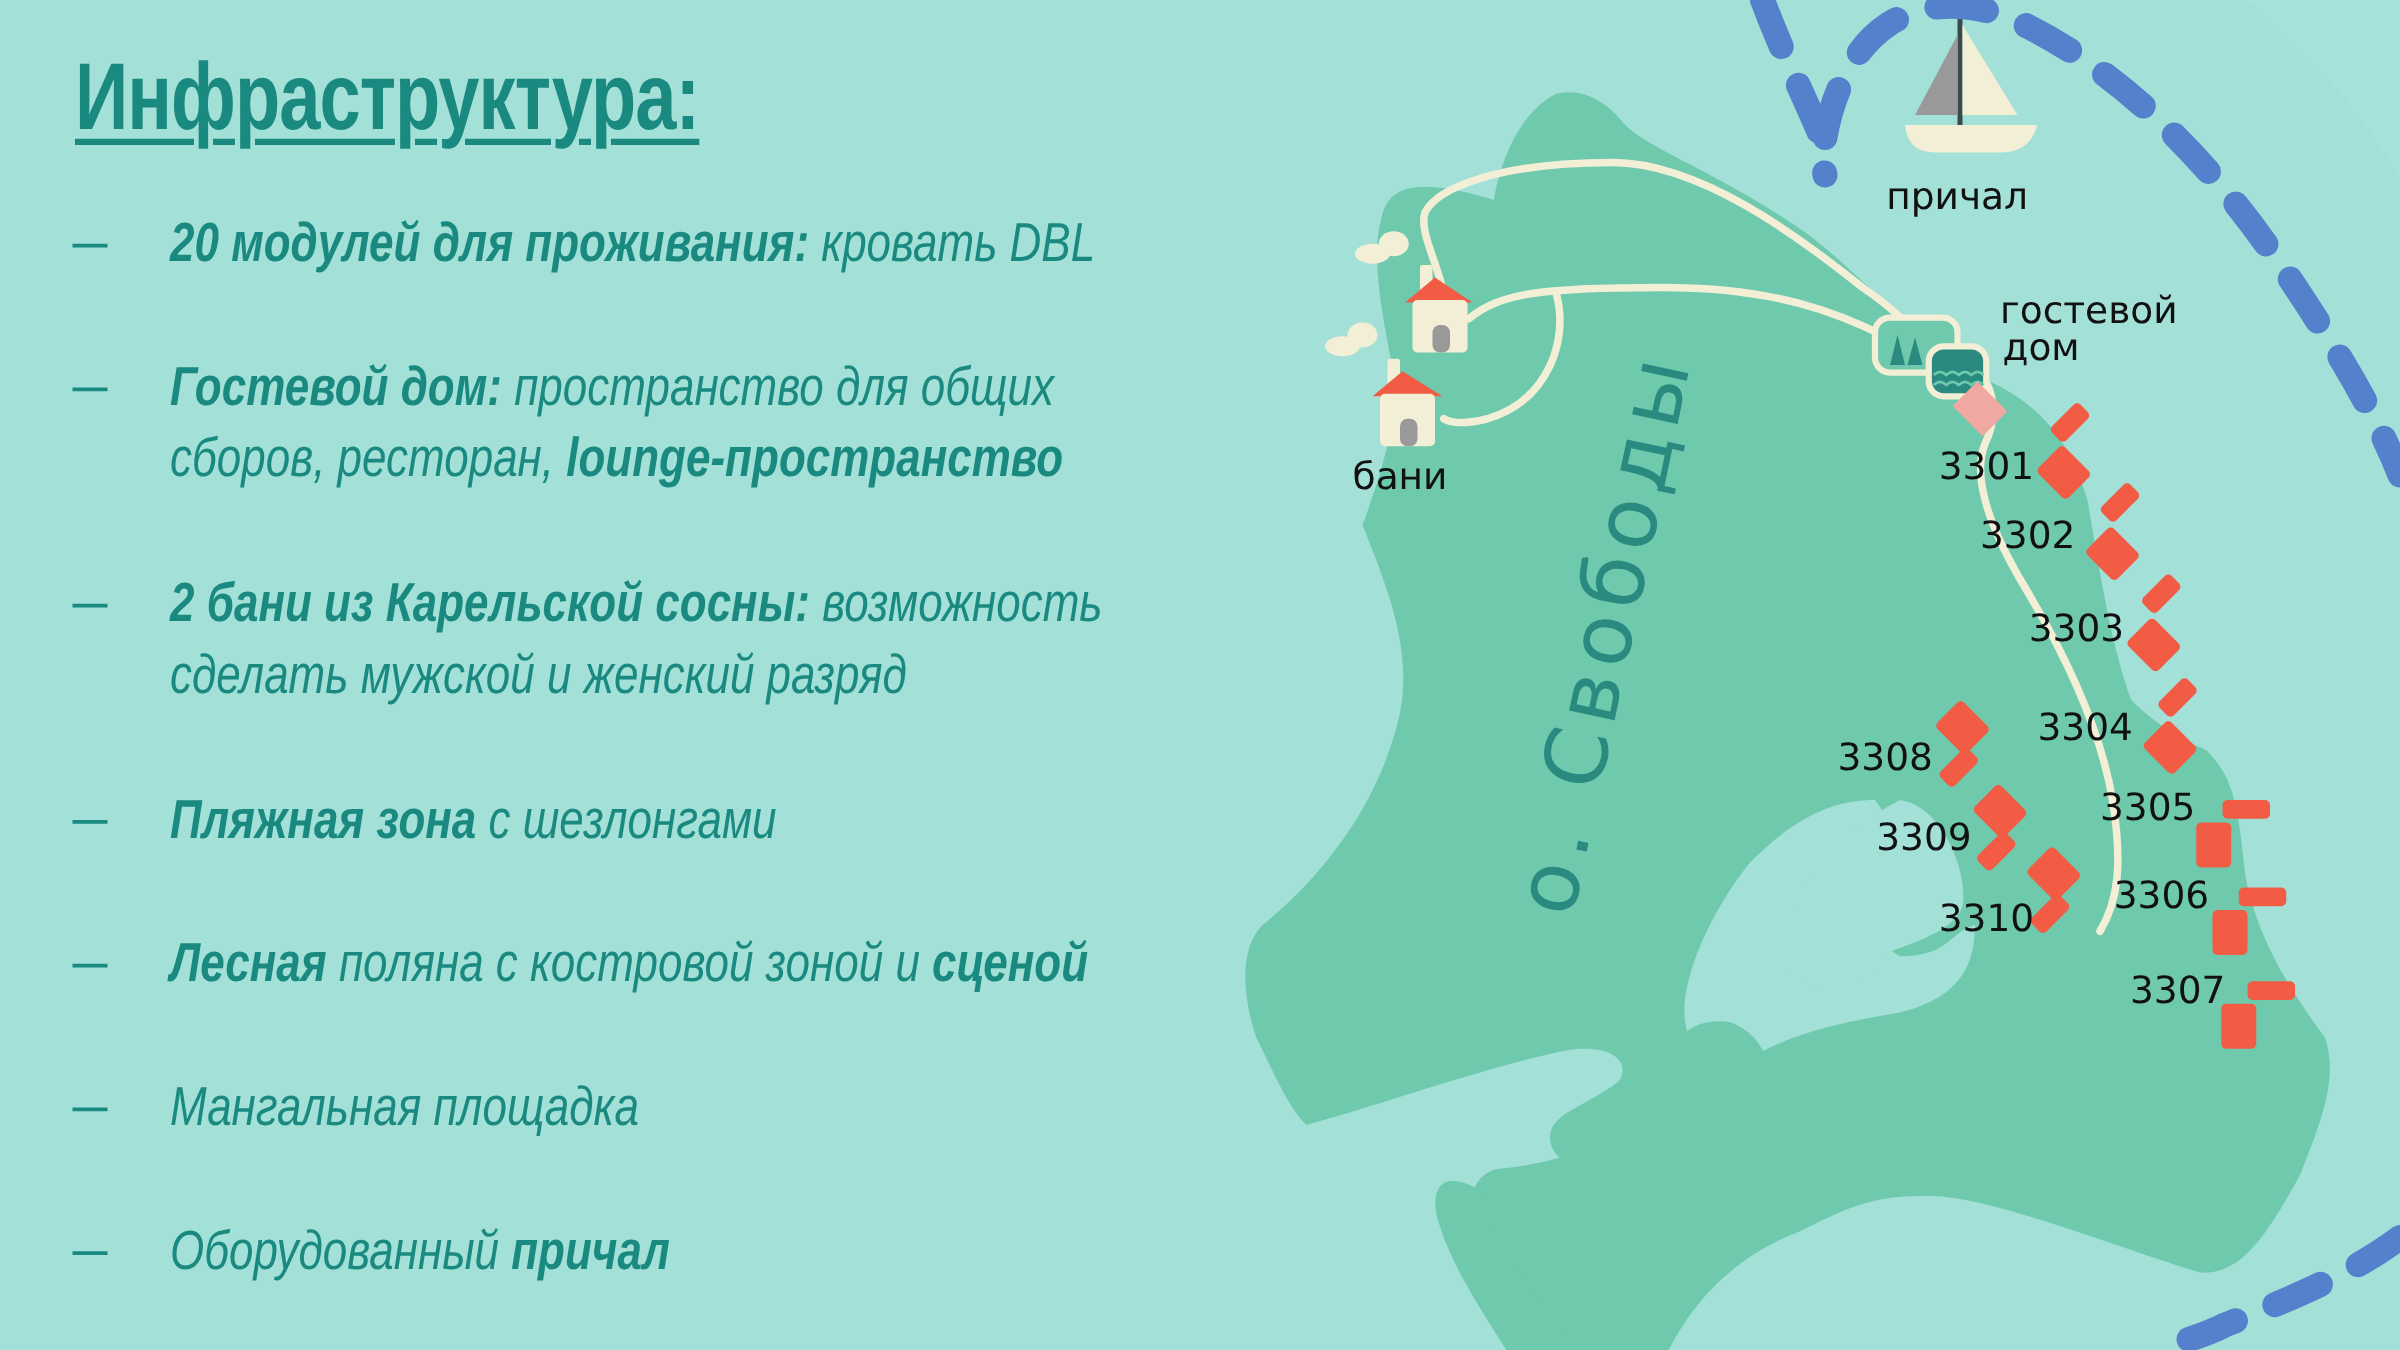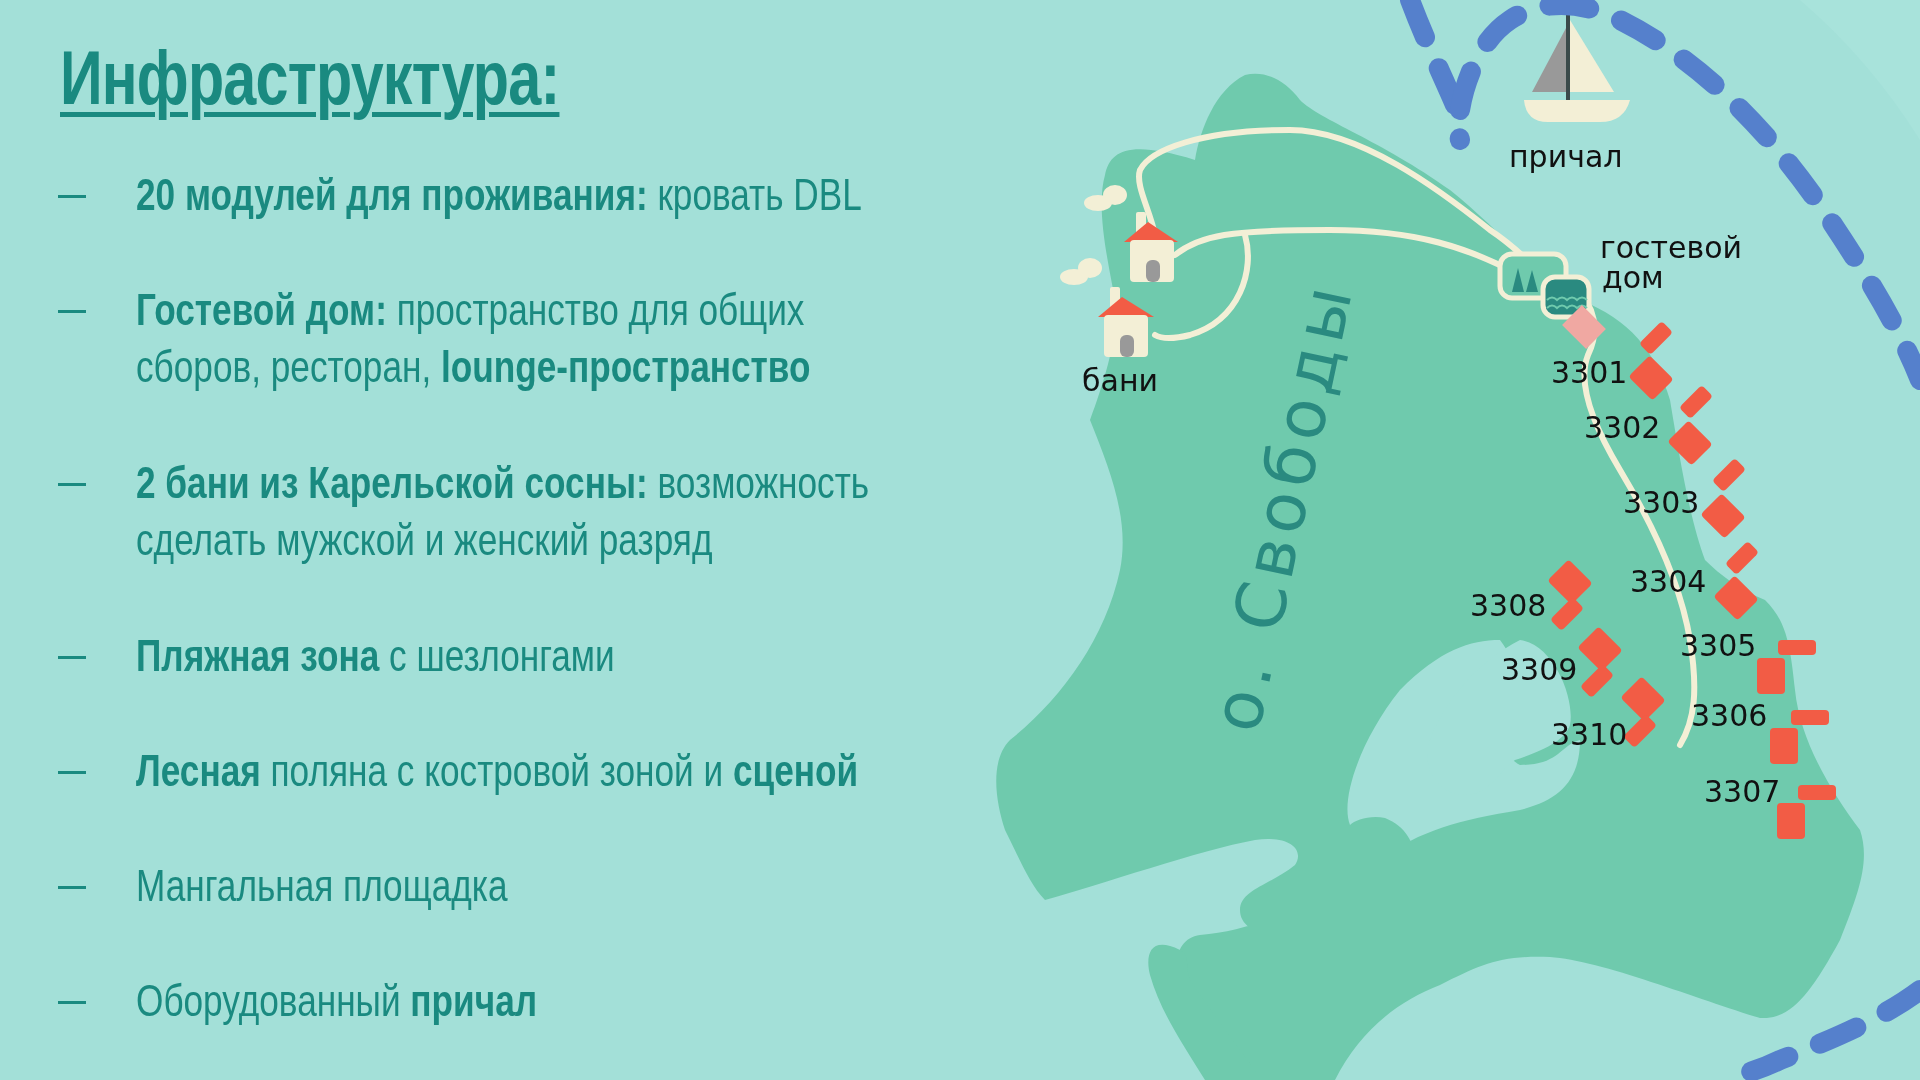--- a/index.html
+++ b/index.html
@@ -3,21 +3,21 @@
 <meta charset="utf-8">
 <style>
   html, body { margin:0; padding:0; }
   body { width:1920px; height:1080px; overflow:hidden; background:#a3e0d8; position:relative; font-family:"Liberation Sans", sans-serif; }
   .slide { position:absolute; left:0; top:0; width:1920px; height:1080px; }
   .title {
     position:absolute; left:60px; top:34px; font-size:76px; font-weight:700; color:#1a8a80;
     text-decoration:underline; text-decoration-thickness:5px; text-underline-offset:8px;
     transform:scaleX(0.78); transform-origin:left top; white-space:nowrap; letter-spacing:-1px;
   }
-  .list { position:absolute; left:0; top:0; width:960px; height:1080px; }
+  .list { position:absolute; left:0; top:0; width:960px; height:1080px;font-style:italic; }
   .item { position:absolute; left:0; width:1000px; color:#1a8a80; font-size:44px; line-height:57px; }
   .dash { position:absolute; left:58px; width:28px; height:3px; background:#1a8a80; top:29px; }
   .text { position:absolute; left:136px; transform:scaleX(0.8); transform-origin:left top; white-space:nowrap; }
   .text b { font-weight:700; }
   .text span.n { font-weight:400; }
   .line { display:block; }
   .map { position:absolute; left:0; top:0; width:1920px; height:1080px; }
   .label { font-family:"DejaVu Sans", sans-serif; fill:#111; }
 </style>
 </head>

